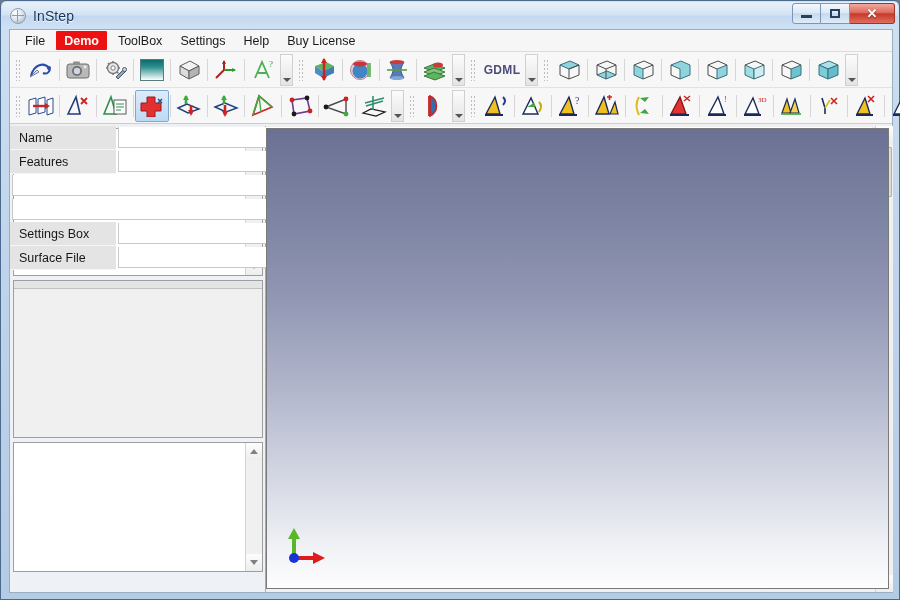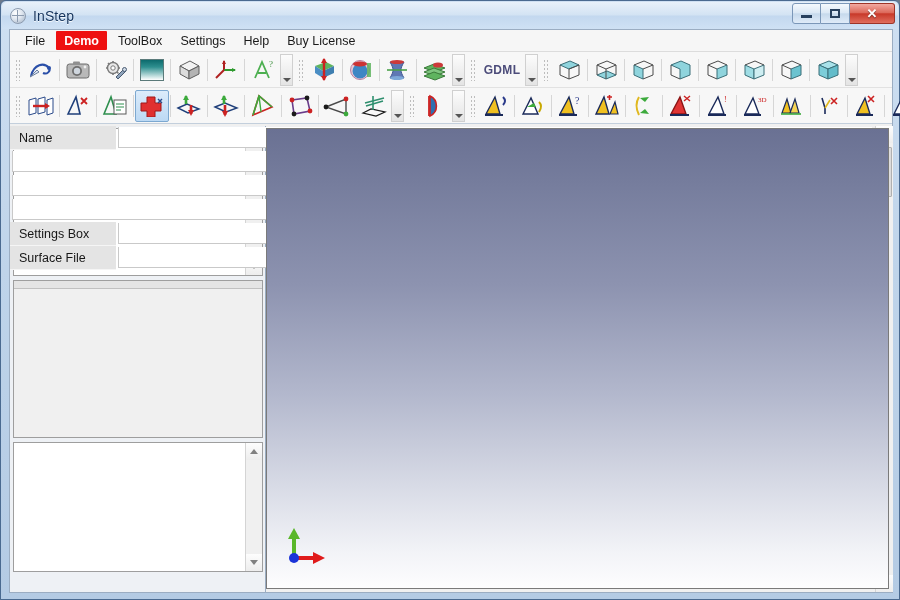--- a/index.html
+++ b/index.html
@@ -700,20 +700,21 @@
         </div>
 
         <div id="panel-props">
           <div id="prop-header-strip"></div>
           <div id="prop-grid">
             <div class="prop-row">
               <div class="prop-label">Name</div>
               <div class="prop-value"></div>
             </div>
             <div class="prop-row">
+              <div class="prop-label">Features</div>
               <div class="prop-value"></div>
             </div>
             <div class="prop-row">
               <div class="prop-value"></div>
             </div>
             <div class="prop-row">
               <div class="prop-value"></div>
             </div>
             <div class="prop-row">
               <div class="prop-label">Settings Box</div>

